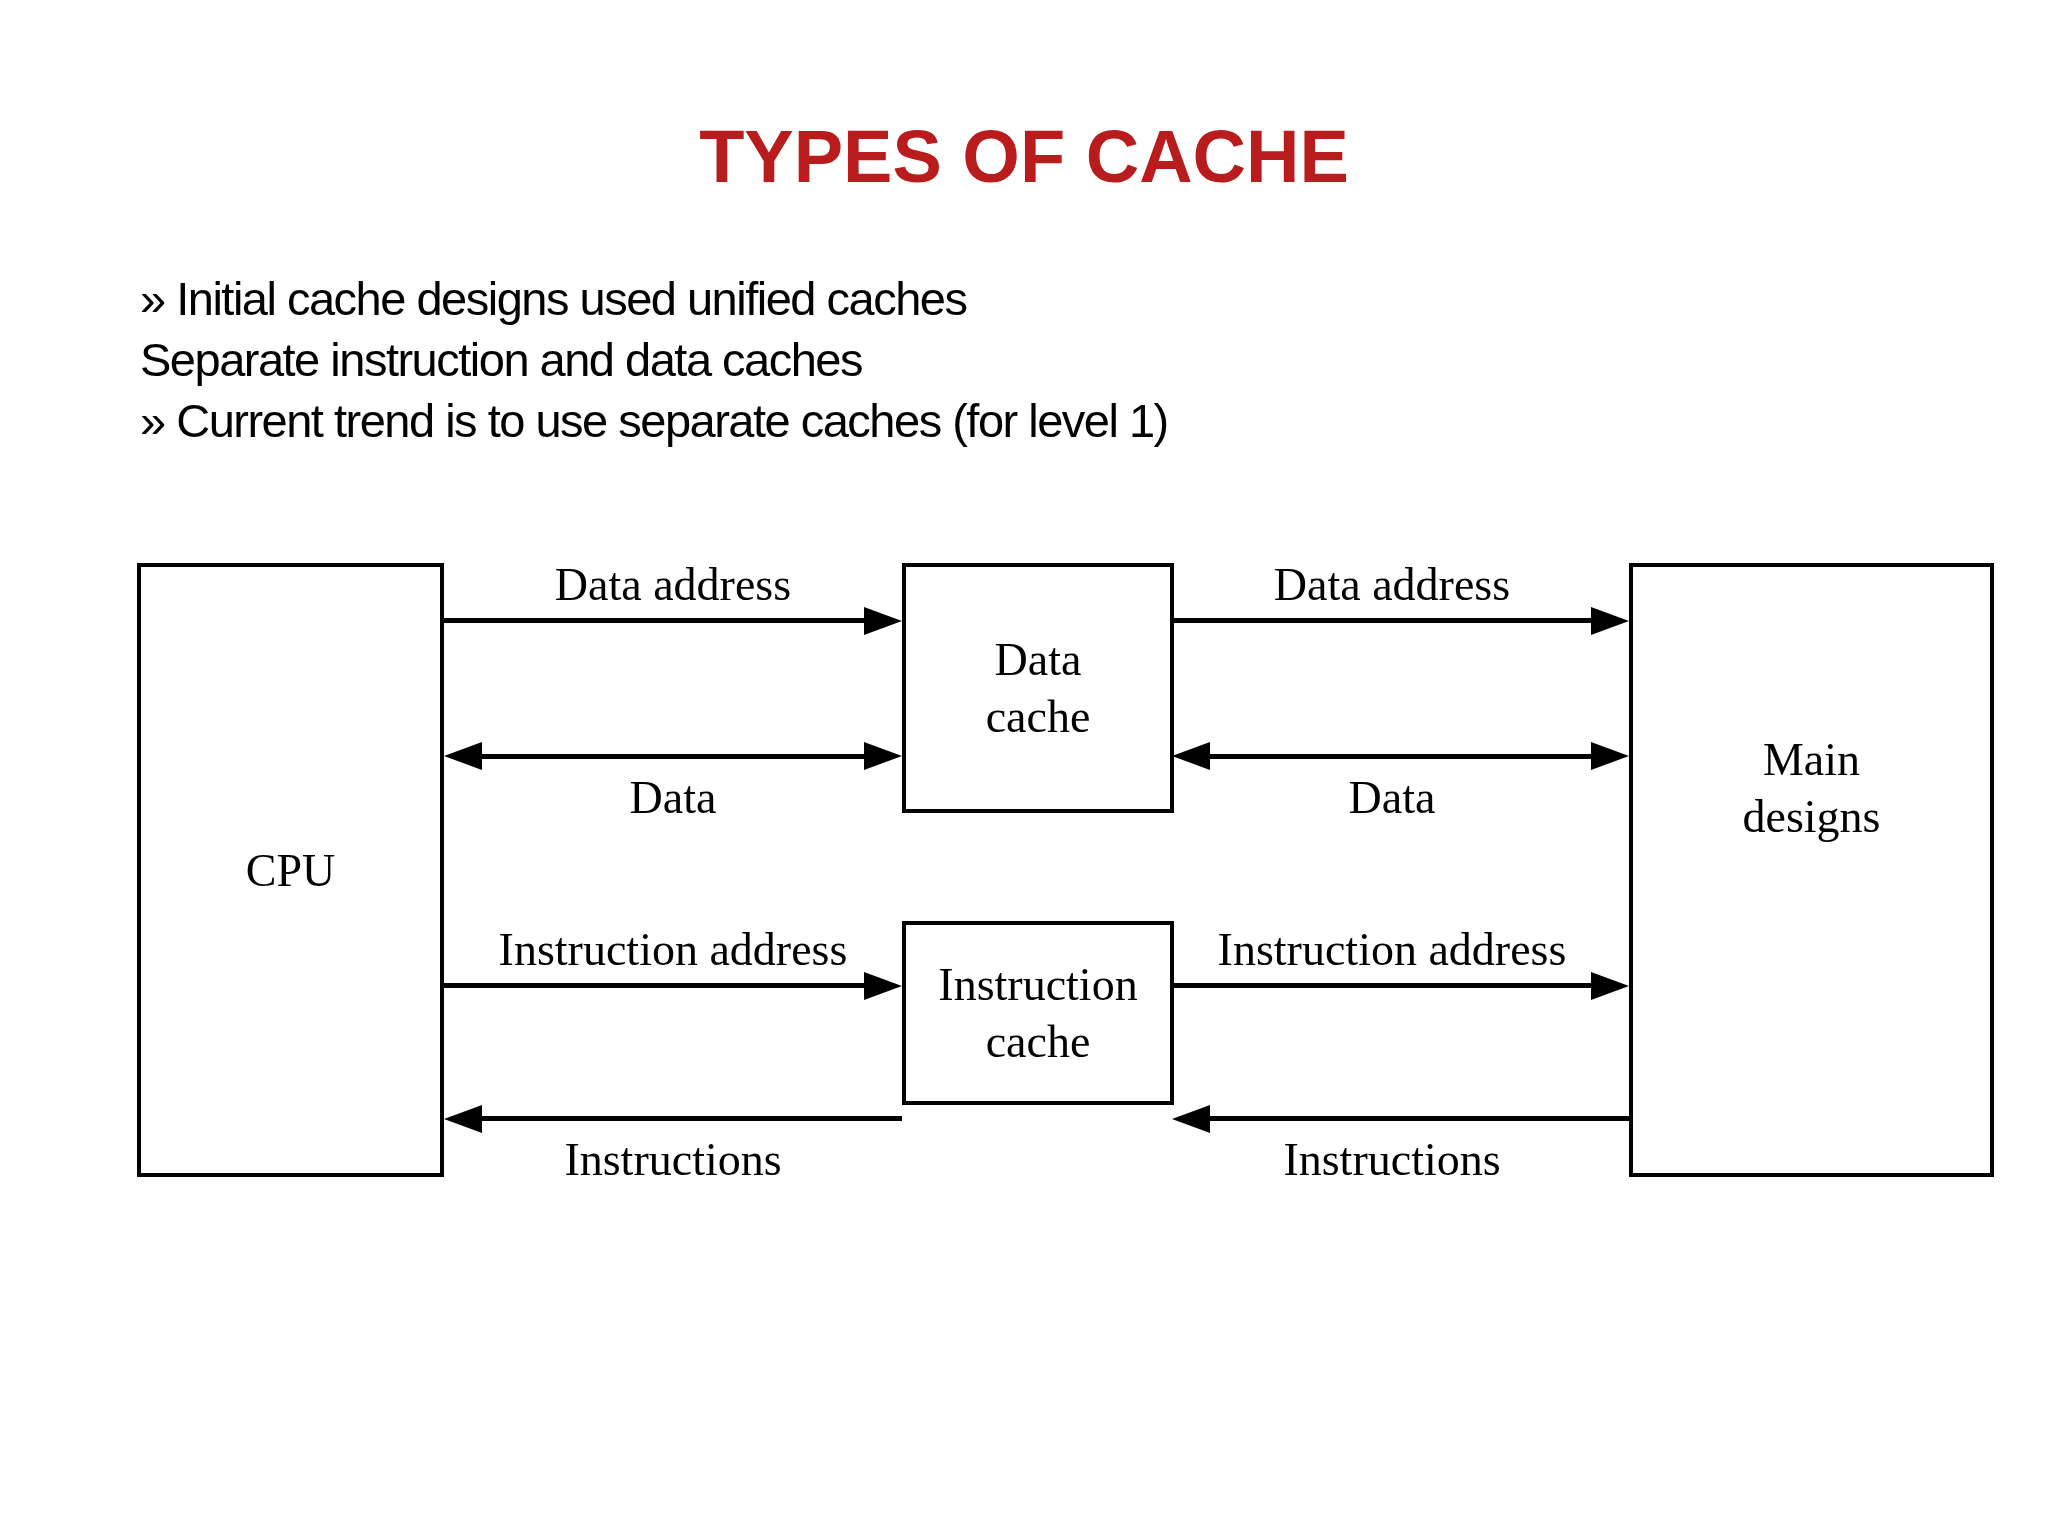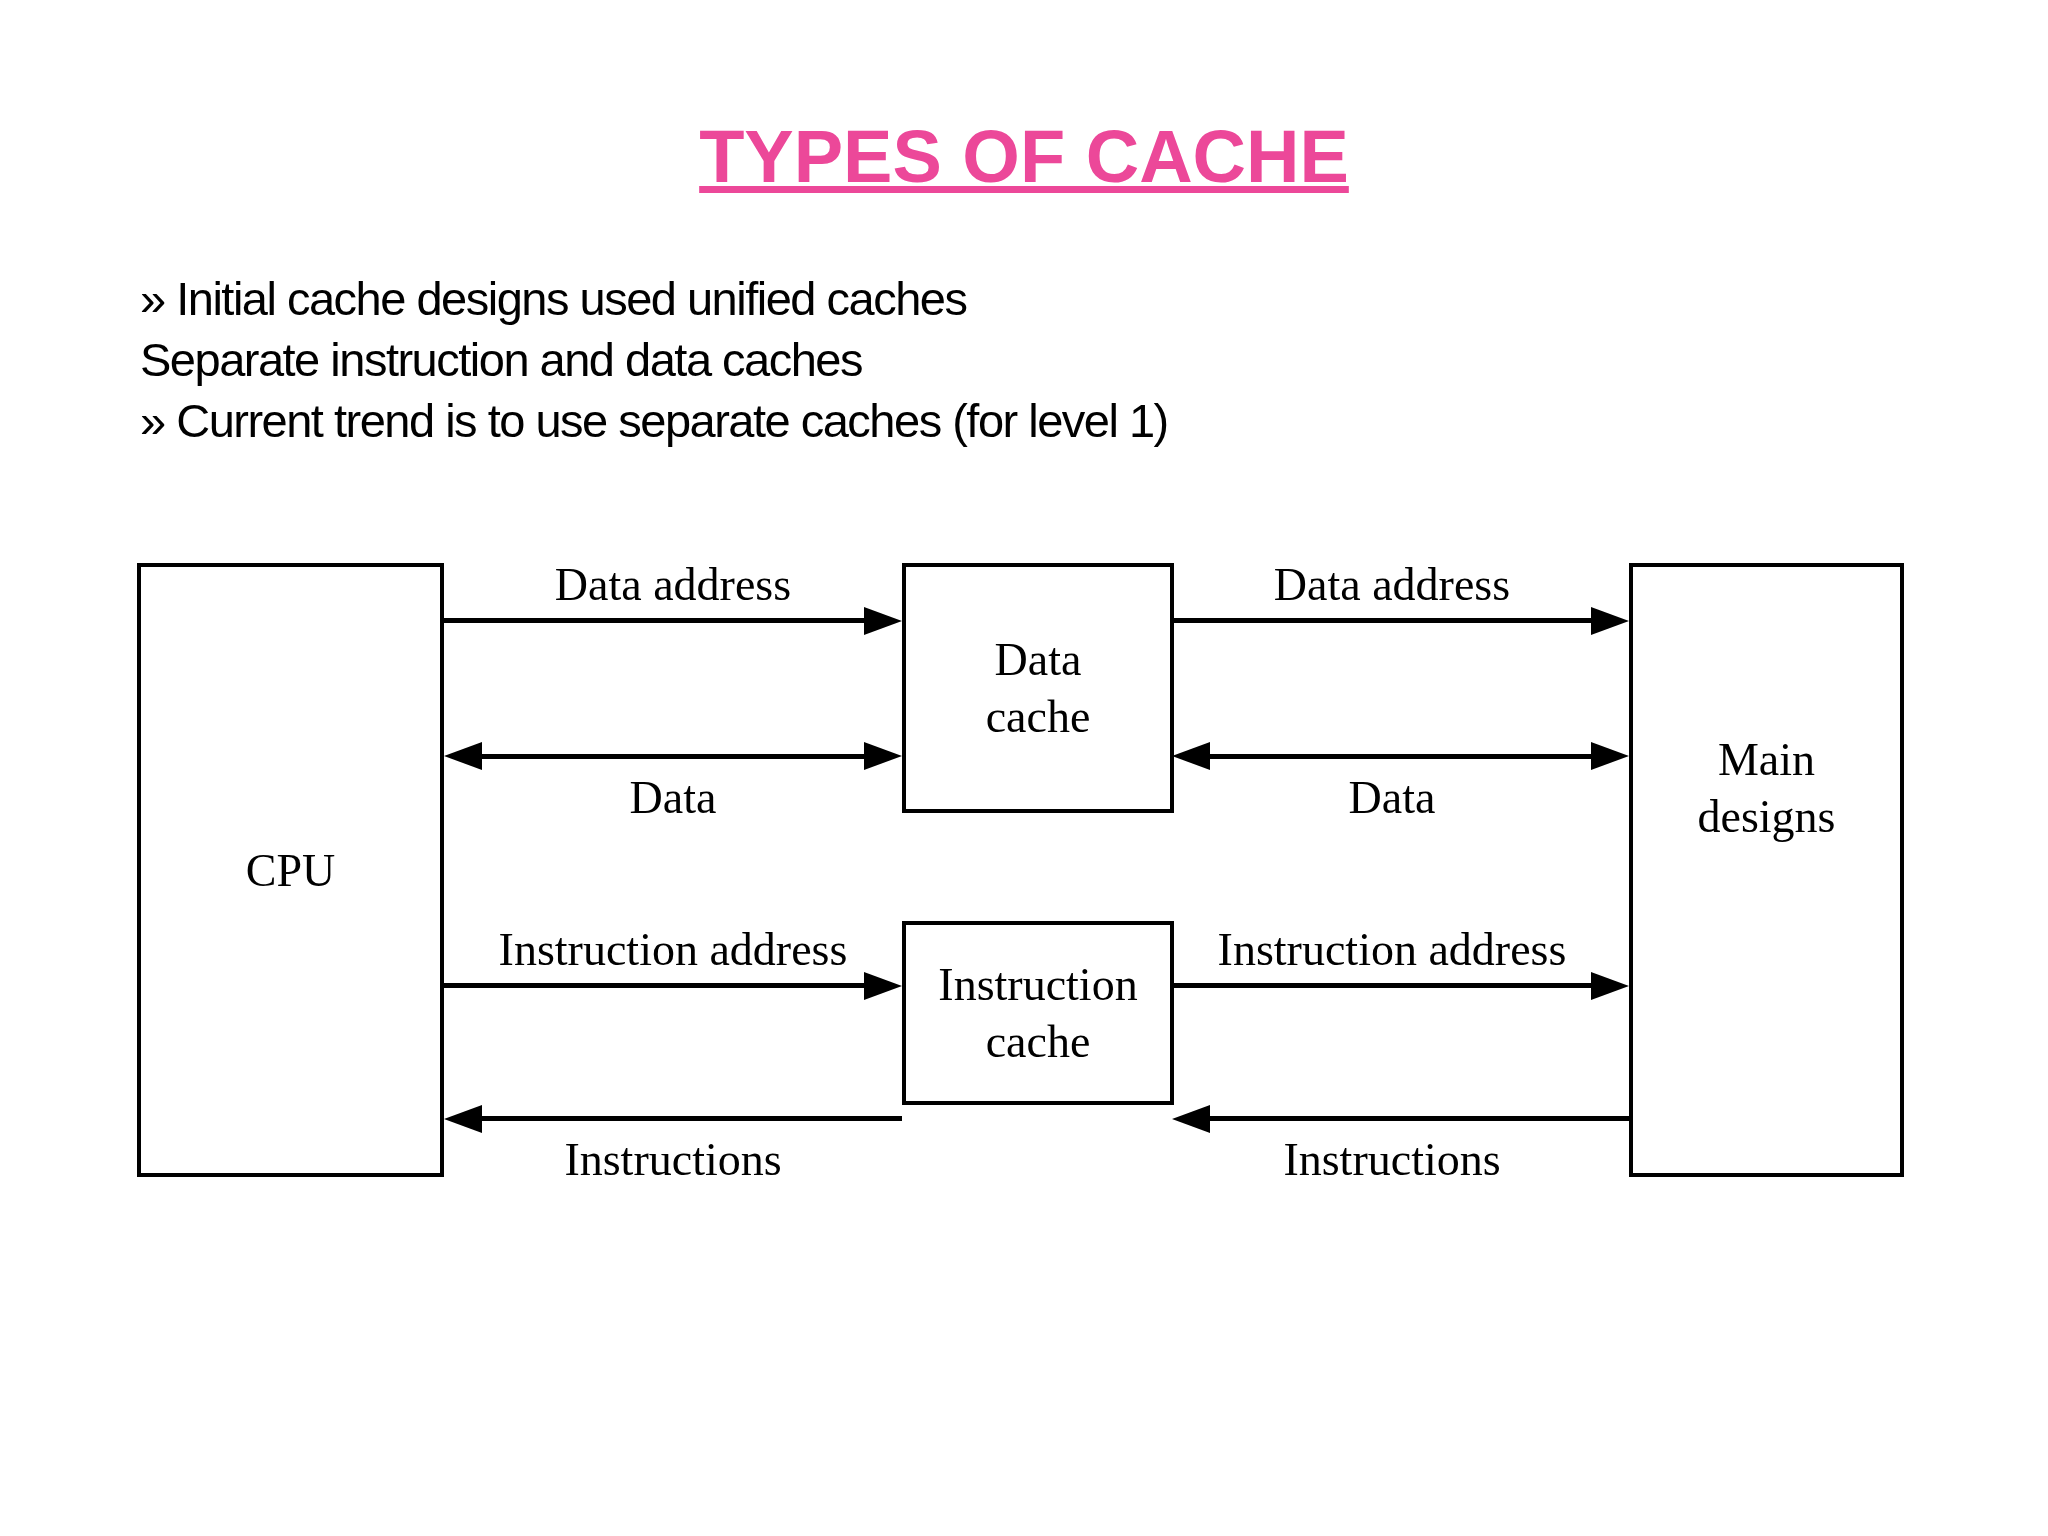--- a/index.html
+++ b/index.html
@@ -52,21 +52,21 @@
     font-family:"Liberation Serif", serif;
     font-size:46px;line-height:1.05;
     white-space:nowrap;
   }
 </style>
 </head>
 <body>
 
 <div class="slide">
 
-  <h1 class="title" style="color: #ec4899; text-decoration: underline;">TYPES OF CACHE</h1>
+  <h1 class="title" style="color: #b91c1c;">TYPES OF CACHE</h1>
 
   <div class="bullets">
     <div>» Initial cache designs used unified caches</div>
     <div>Separate instruction and data caches</div>
     <div>» Current trend is to use separate caches (for level 1)</div>
   </div>
 
   <div class="diagram">
 
     <div class="box" style="left:137px;top:563px;width:307px;height:614px;">
@@ -76,21 +76,21 @@
     <div class="box" style="left:902px;top:563px;width:272px;height:250px;">
       <div>Data</div>
       <div>cache</div>
     </div>
 
     <div class="box" style="left:902px;top:921px;width:272px;height:184px;">
       <div>Instruction</div>
       <div>cache</div>
     </div>
 
-    <div class="box" style="left:1629px;top:563px;width:275px;height:614px;padding-bottom:164px;">
+    <div class="box" style="left:1629px;top:563px;width:365px;height:614px;padding-bottom:164px;">
       <div>Main</div>
       <div>designs</div>
     </div>
 
     <div class="hline" style="left:444px;top:618px;width:424px;"></div>
     <div class="tri tri-r" style="left:864px;top:607px;"></div>
     <div class="dlabel" style="left:673px;top:561px;">Data address</div>
 
     <div class="hline" style="left:1172px;top:618px;width:423px;"></div>
     <div class="tri tri-r" style="left:1591px;top:607px;"></div>

